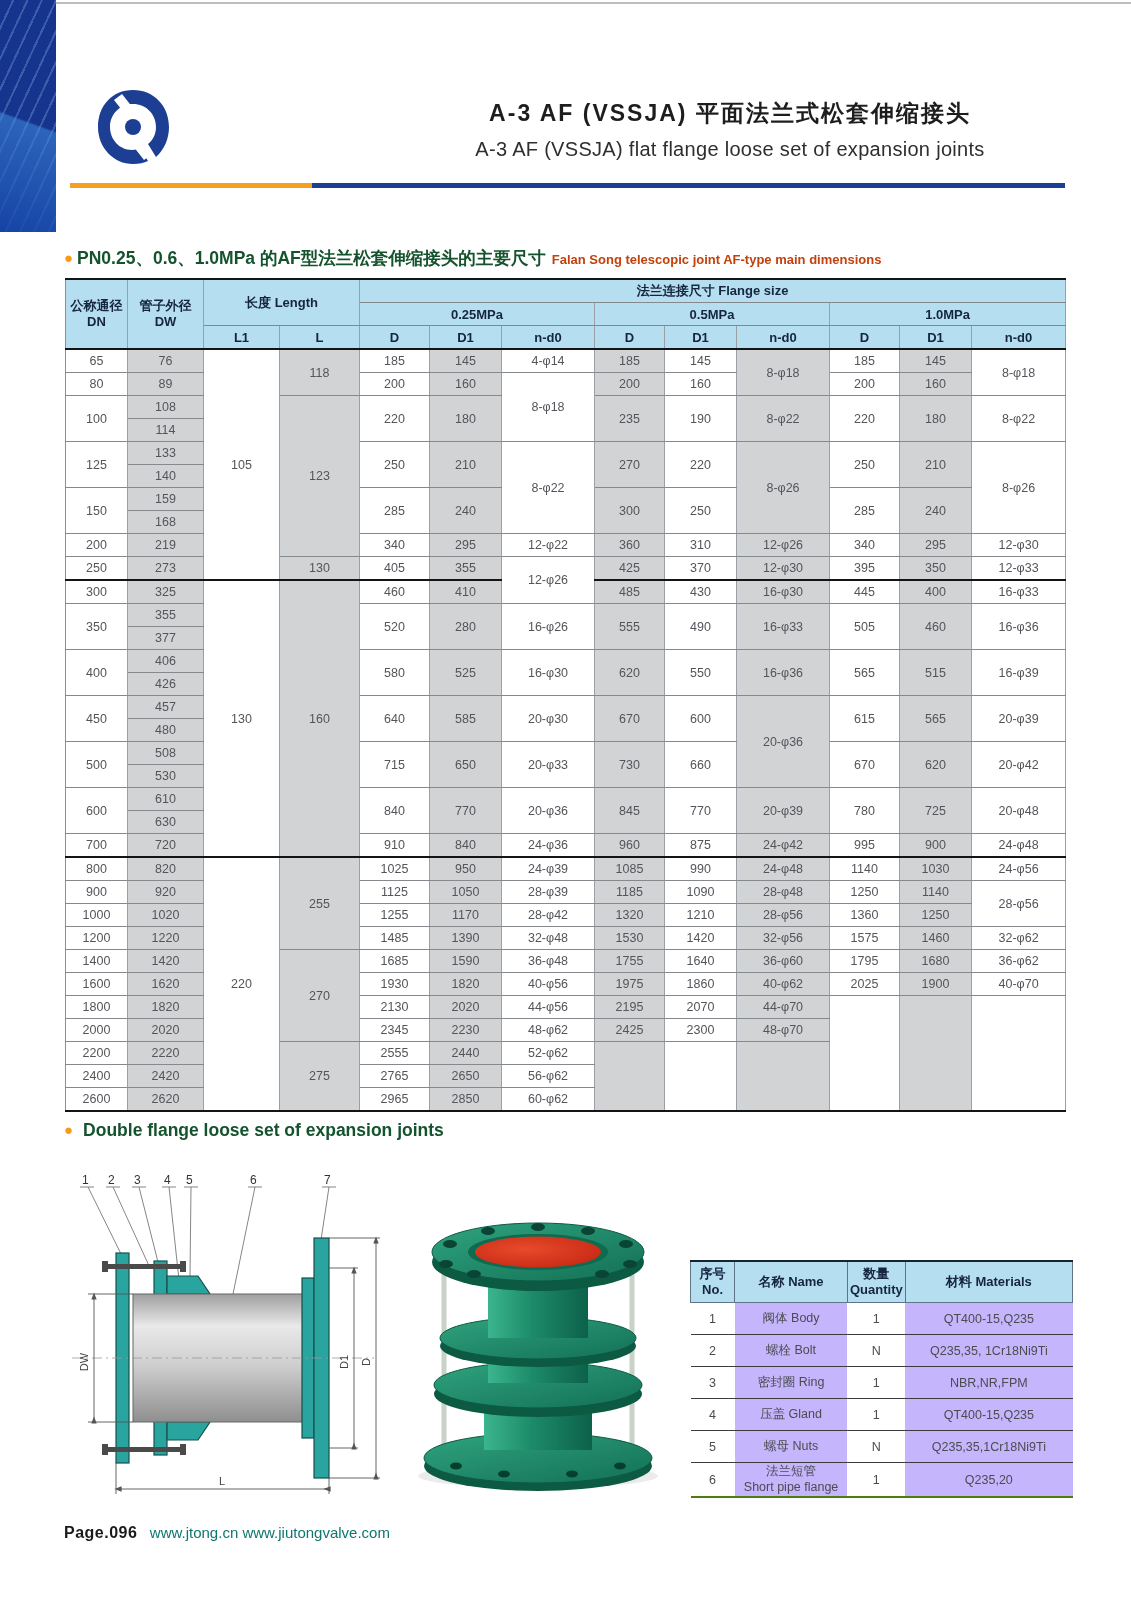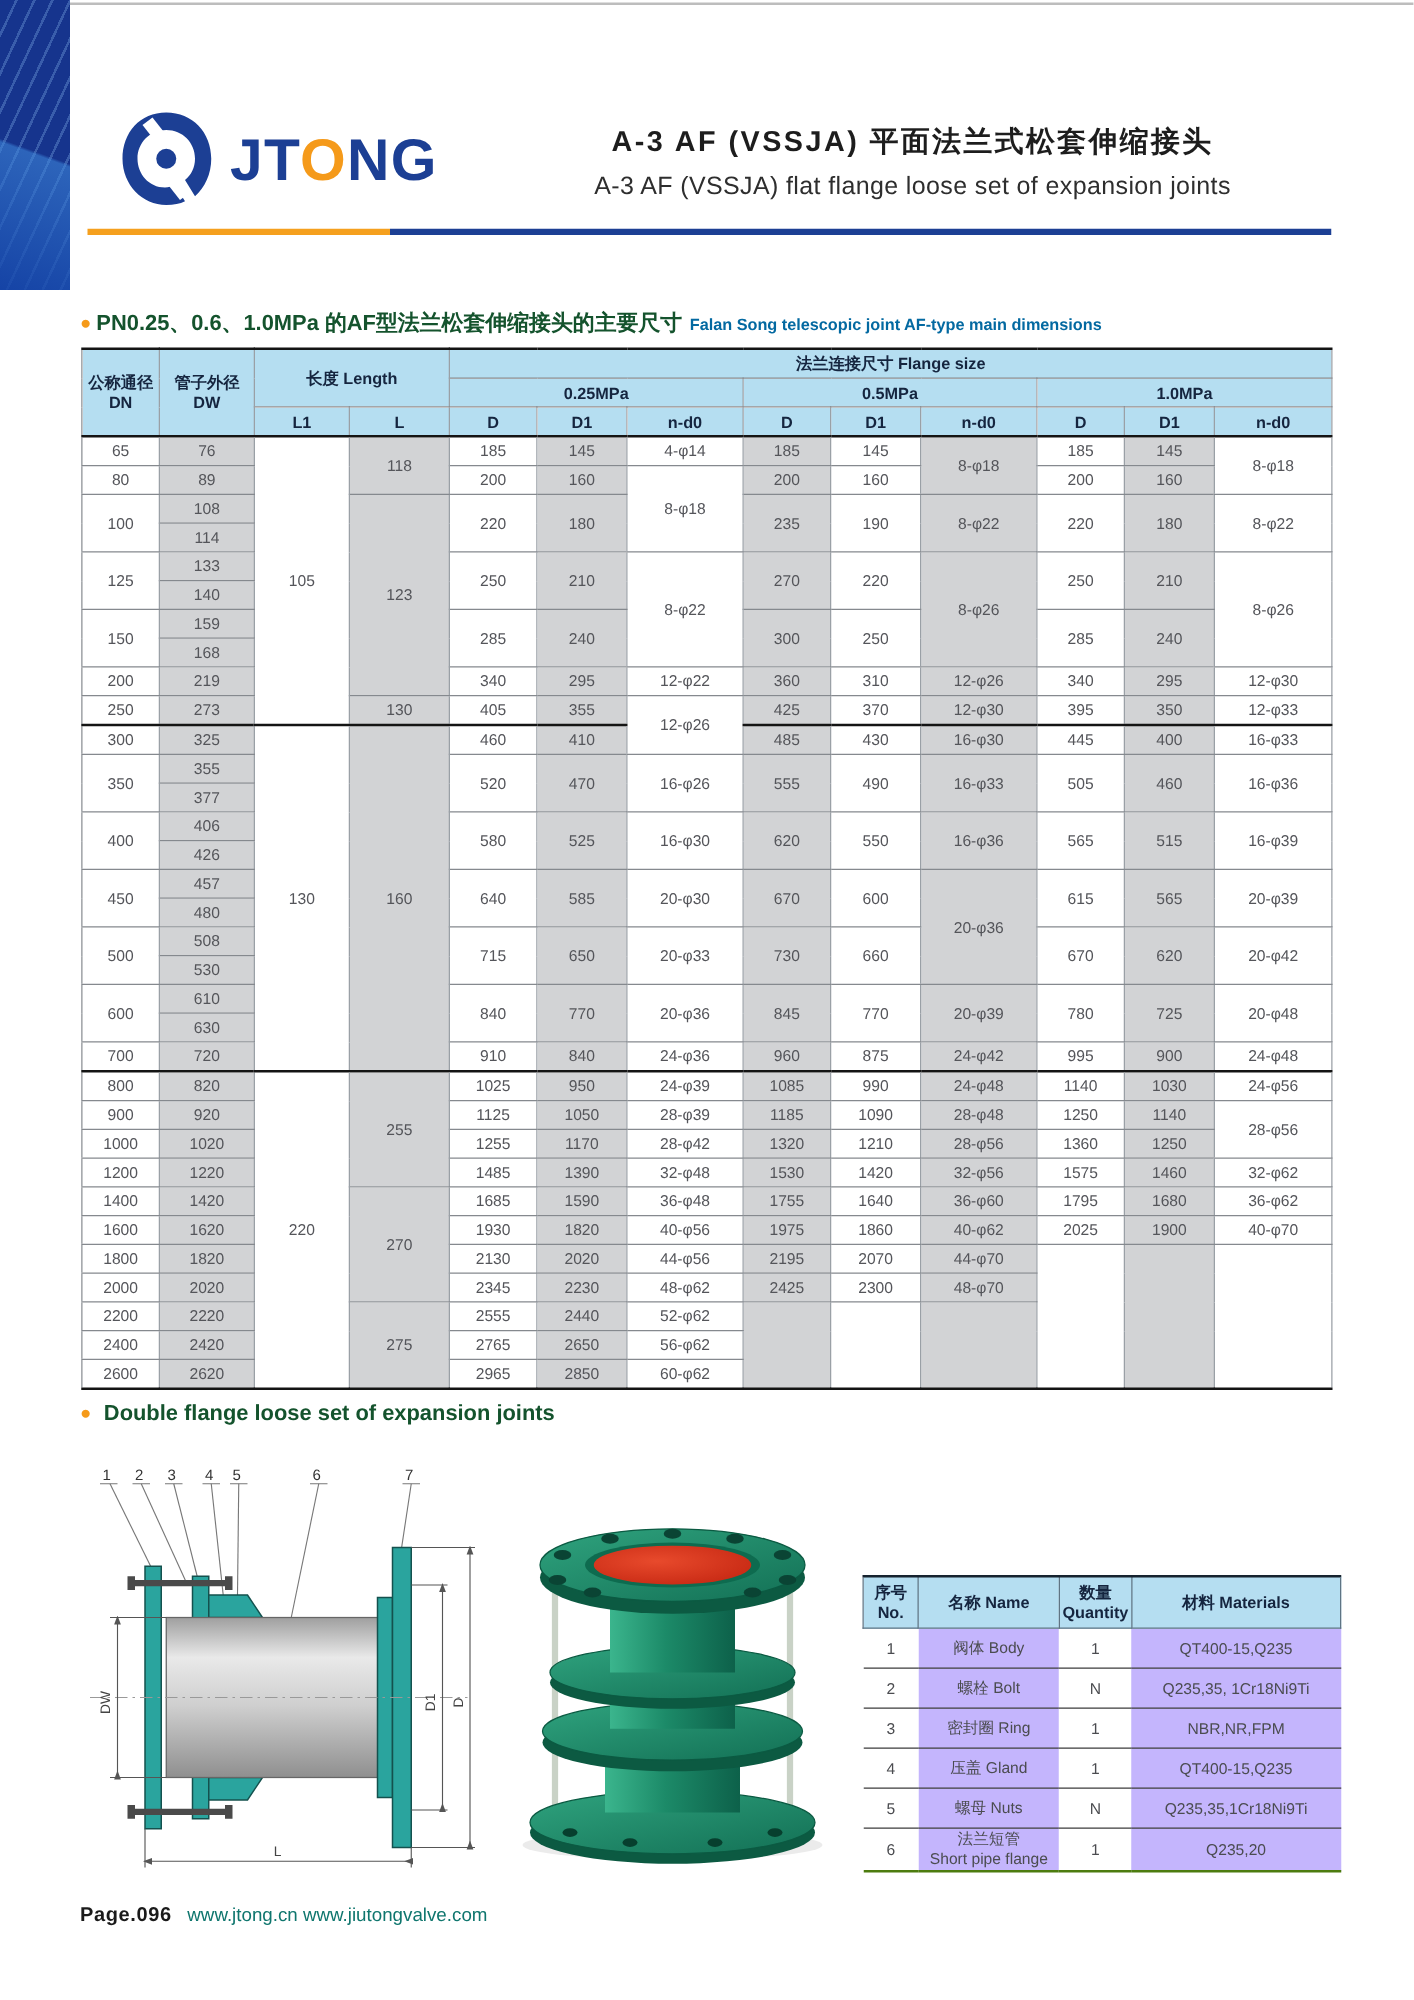--- a/index.html
+++ b/index.html
@@ -18,21 +18,21 @@
   .titles{position:absolute;left:400px;top:98px;width:660px;text-align:center;}
   .title-zh{font-size:23px;font-weight:bold;color:#1d1d1d;letter-spacing:2px;}
   .title-en{font-size:20px;color:#2e2e2e;margin-top:9px;letter-spacing:.3px;}
   .rule{position:absolute;top:183px;left:70px;width:995px;height:5px;display:flex;}
   .rule .o{width:242px;background:#f5a01e;}
   .rule .b{flex:1;background:#1c3f94;}
   
   .sechead{position:absolute;left:64px;display:flex;align-items:baseline;white-space:nowrap;}
   .sechead .dot{color:#f59a1a;font-size:15px;margin-right:4px;transform:translateY(-1px);}
   .sechead .zh{font-size:17.5px;font-weight:bold;color:#14532d;}
-  .sechead .en{font-size:13px;font-weight:bold;color:#0369a1;margin-left:6px;}
+  .sechead .en{font-size:13px;font-weight:bold;color:#c2410c;margin-left:6px;}
   .h1{top:246px;}
   .h2{top:1120px;}
   
   table.dims{position:absolute;top:278px;left:65px;width:1000px;border-collapse:collapse;
              table-layout:fixed;border:1px solid #8b8f94;border-top:2.5px solid #141414;
              border-bottom:2.5px solid #141414;}
   .dims th,.dims td{border-right:1px solid #9aa0a6;border-bottom:1px solid #85898e;
              text-align:center;vertical-align:middle;padding:0;overflow:hidden;}
   .dims th{background:#b5def1;color:#15253f;font-size:13px;font-weight:bold;height:22px;}
   .dims td{height:22px;font-size:12.5px;color:#54555a;background:#fff;}
@@ -68,21 +68,20 @@
     <svg width="82" height="82" viewBox="0 0 82 82">
       <path d="M41 4 C20 4 6 20 6 41 C6 62 22 78 41 78 C47 78 52 77 56 75
                L48 62 C45 63 43 64 40 64 C27 64 18 53 18 41 C18 28 28 18 41 18
                C54 18 64 28 64 41 C64 48 61 54 56 58 L64 71 C72 64 77 53 77 41
                C77 20 62 4 41 4 Z" fill="#1c3f94"></path>
       <path d="M30 8 L52 36 L44 42 L22 14 Z" fill="#ffffff"></path>
       <path d="M52 74 L30 46 L38 40 L60 68 Z" fill="#ffffff"></path>
       <circle cx="41" cy="41" r="14" fill="#ffffff"></circle>
       <circle cx="41" cy="41" r="8" fill="#1c3f94"></circle>
     </svg>
-    <div class="logo-text"><span>JT</span><span class="o">O</span><span>NG</span></div>
   </div>
   <div class="titles">
     <div class="title-zh">A-3  AF (VSSJA) 平面法兰式松套伸缩接头</div>
     <div class="title-en">A-3 AF (VSSJA) flat flange loose set of expansion joints</div>
   </div>
   <div class="rule">
     <span class="o"></span>
     <span class="b"></span>
   </div>
 
@@ -246,21 +245,21 @@
           <td>430</td>
           <td class="g">16-φ30</td>
           <td>445</td>
           <td class="g">400</td>
           <td>16-φ33</td>
         </tr>
         <tr>
           <td rowspan="2">350</td>
           <td class="g">355</td>
           <td rowspan="2">520</td>
-          <td rowspan="2" class="g">470</td>
+          <td rowspan="2" class="g">280</td>
           <td rowspan="2">16-φ26</td>
           <td rowspan="2" class="g">555</td>
           <td rowspan="2">490</td>
           <td rowspan="2" class="g">16-φ33</td>
           <td rowspan="2">505</td>
           <td rowspan="2" class="g">460</td>
           <td rowspan="2">16-φ36</td>
         </tr>
         <tr>
           <td class="g">377</td>

